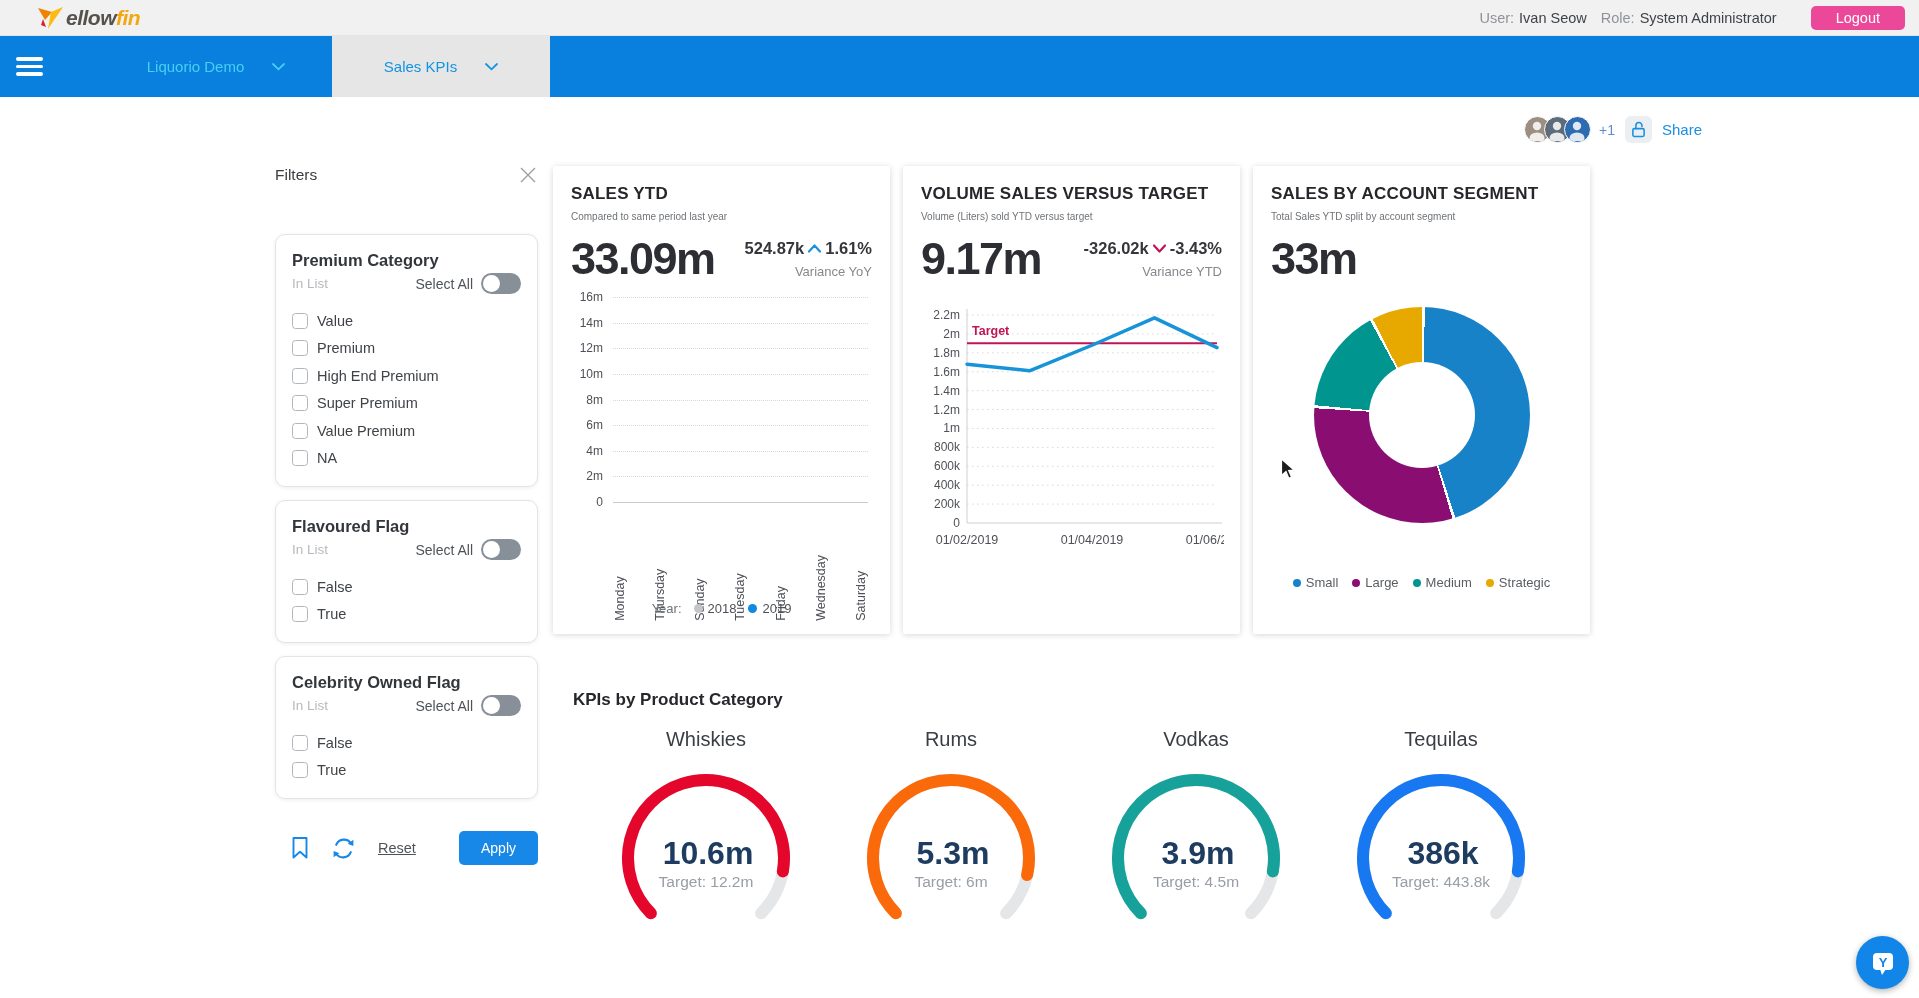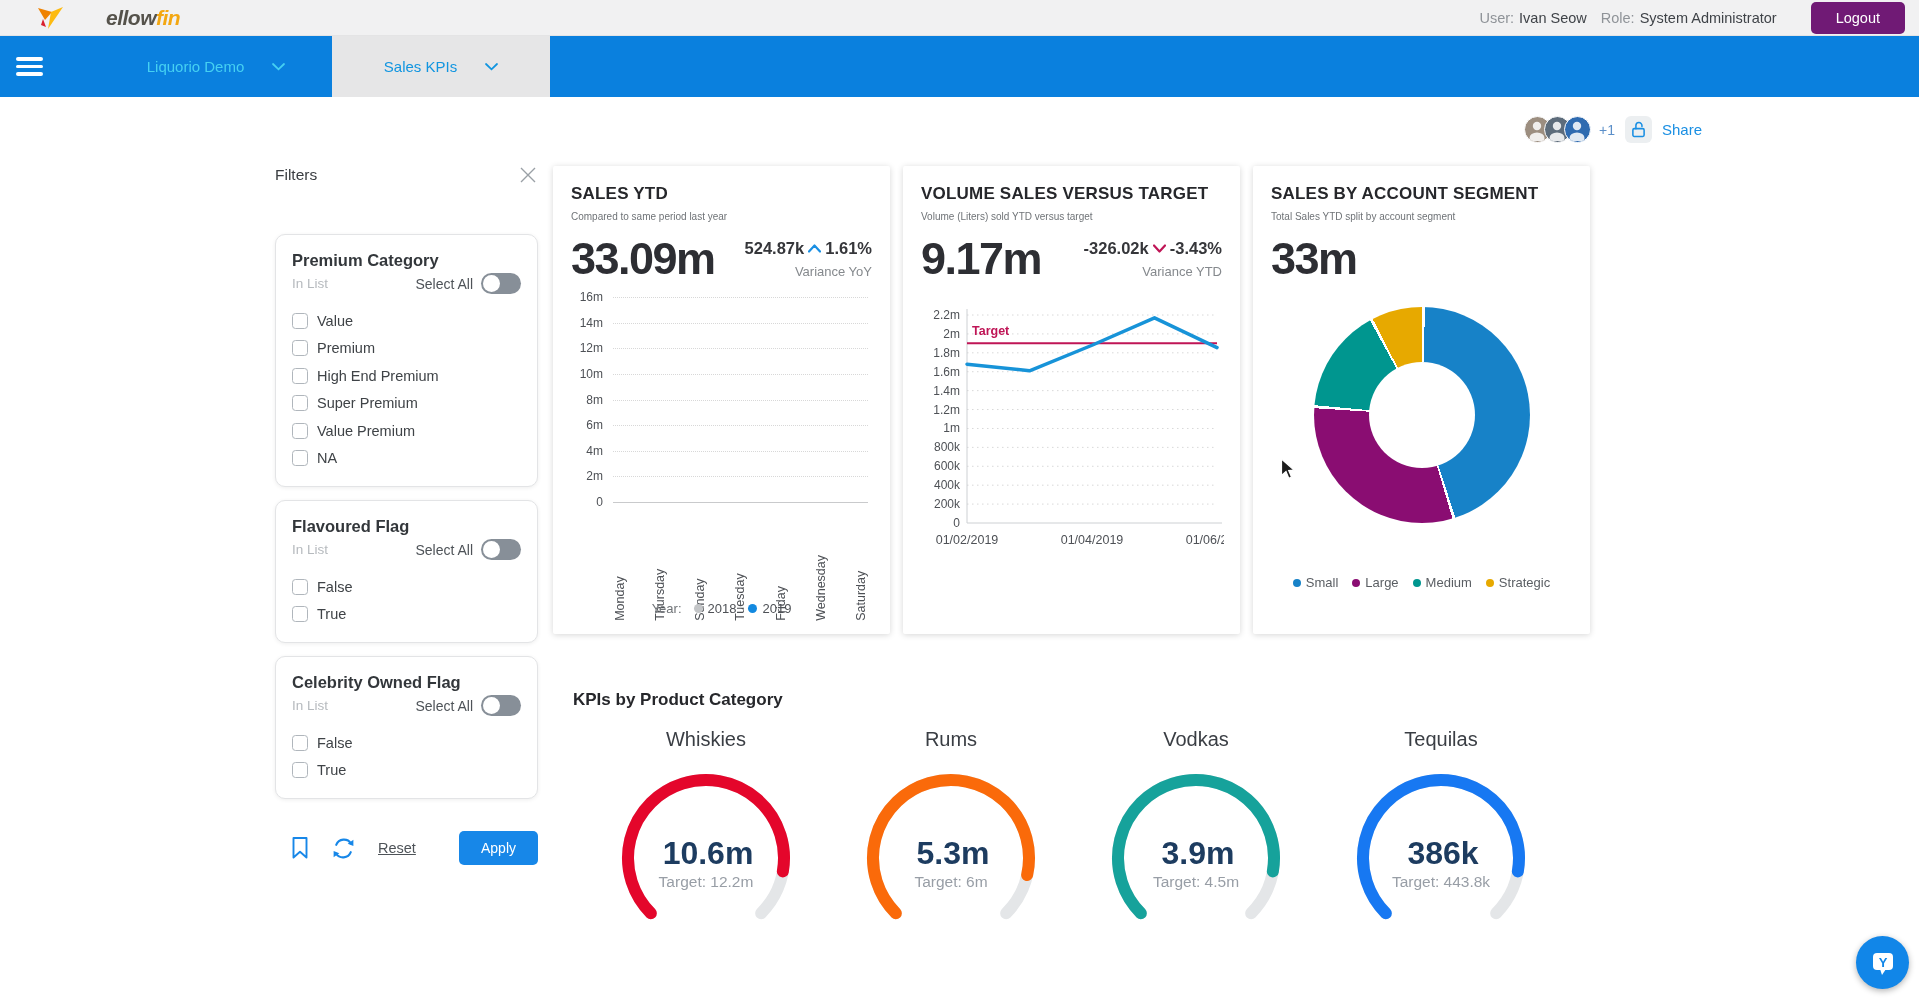--- a/index.html
+++ b/index.html
@@ -2,27 +2,27 @@
 <html><head>
 <meta charset="utf-8">
 <style>
   * { margin:0; padding:0; box-sizing:border-box; }
   html,body { width:1919px; height:998px; overflow:hidden; background:#ffffff;
               font-family:"Liberation Sans", sans-serif; position:relative; }
 
   
   .topbar { position:absolute; left:0; top:0; width:1919px; height:36px; background:#f1f1f2;
             border-bottom:1px solid #e4e4e5; display:flex; align-items:center; padding:0 14px; z-index:5; }
-  .logo { display:flex; align-items:center; margin-left:22px;gap:40px; }
+  .logo { display:flex; align-items:center; margin-left:22px; }
   .logo-text { font-size:21px; font-weight:800; font-style:italic; letter-spacing:-0.5px; margin-left:2px; }
   .logo-ellow { color:#55524b; }
   .logo-fin { color:#f3a712; }
   .topbar-right { margin-left:auto; display:flex; align-items:center; font-size:14.5px; color:#8f9398; }
   .topbar-right b { color:#3f4348; font-weight:400; margin:0 14px 0 5px; }
-  .logout-btn { background:#701a75; color:#fff; border:none; border-radius:5px; height:32px;
+  .logout-btn { background:#ec4899; color:#fff; border:none; border-radius:5px; height:24px;
                 padding:0 25px; font-size:14.5px; margin-left:20px; cursor:pointer;
                 font-family:"Liberation Sans", sans-serif; }
 
   
   .navbar { position:absolute; left:0; top:36px; width:1919px; height:61px; background:#0a80de;
             display:flex; align-items:stretch; z-index:4; }
   .burger { width:58px; display:flex; align-items:center; justify-content:center; flex-direction:column;
             gap:4px; cursor:pointer; }
   .burger span { display:block; width:27px; height:3.5px; background:#fff; border-radius:2px; }
   .nav-tab { display:flex; align-items:center; justify-content:center; gap:28px; font-size:15px; cursor:pointer; }

